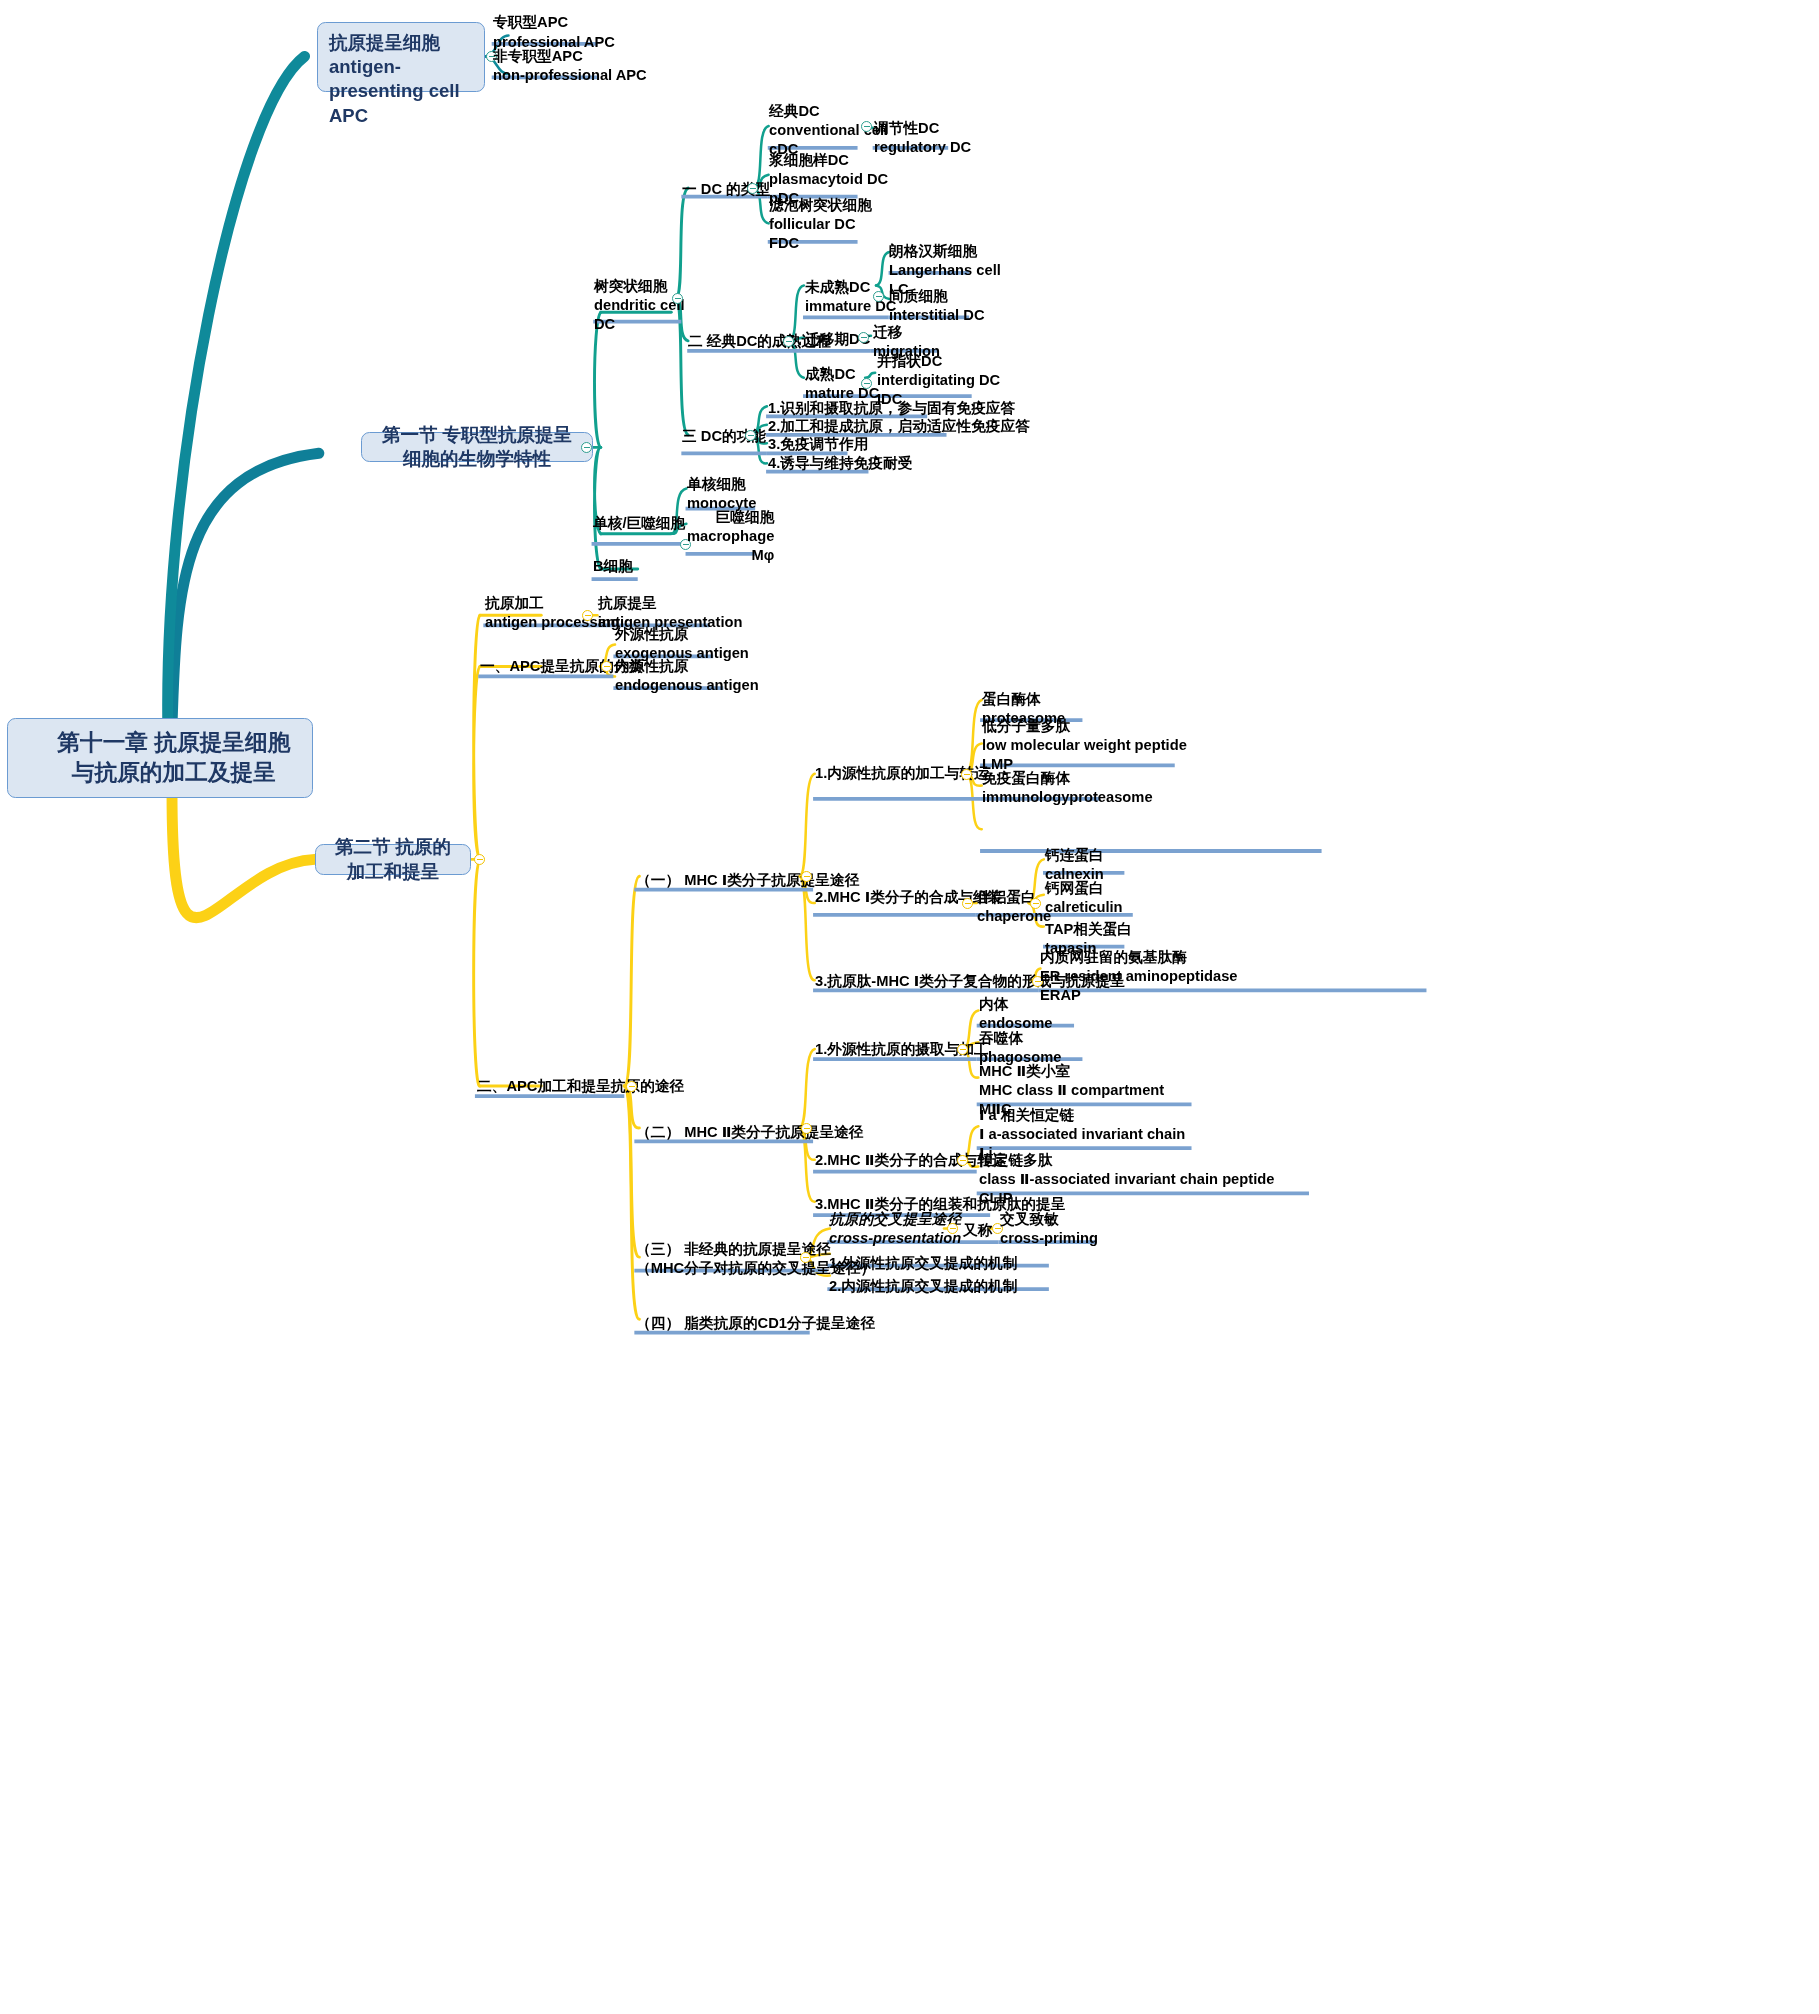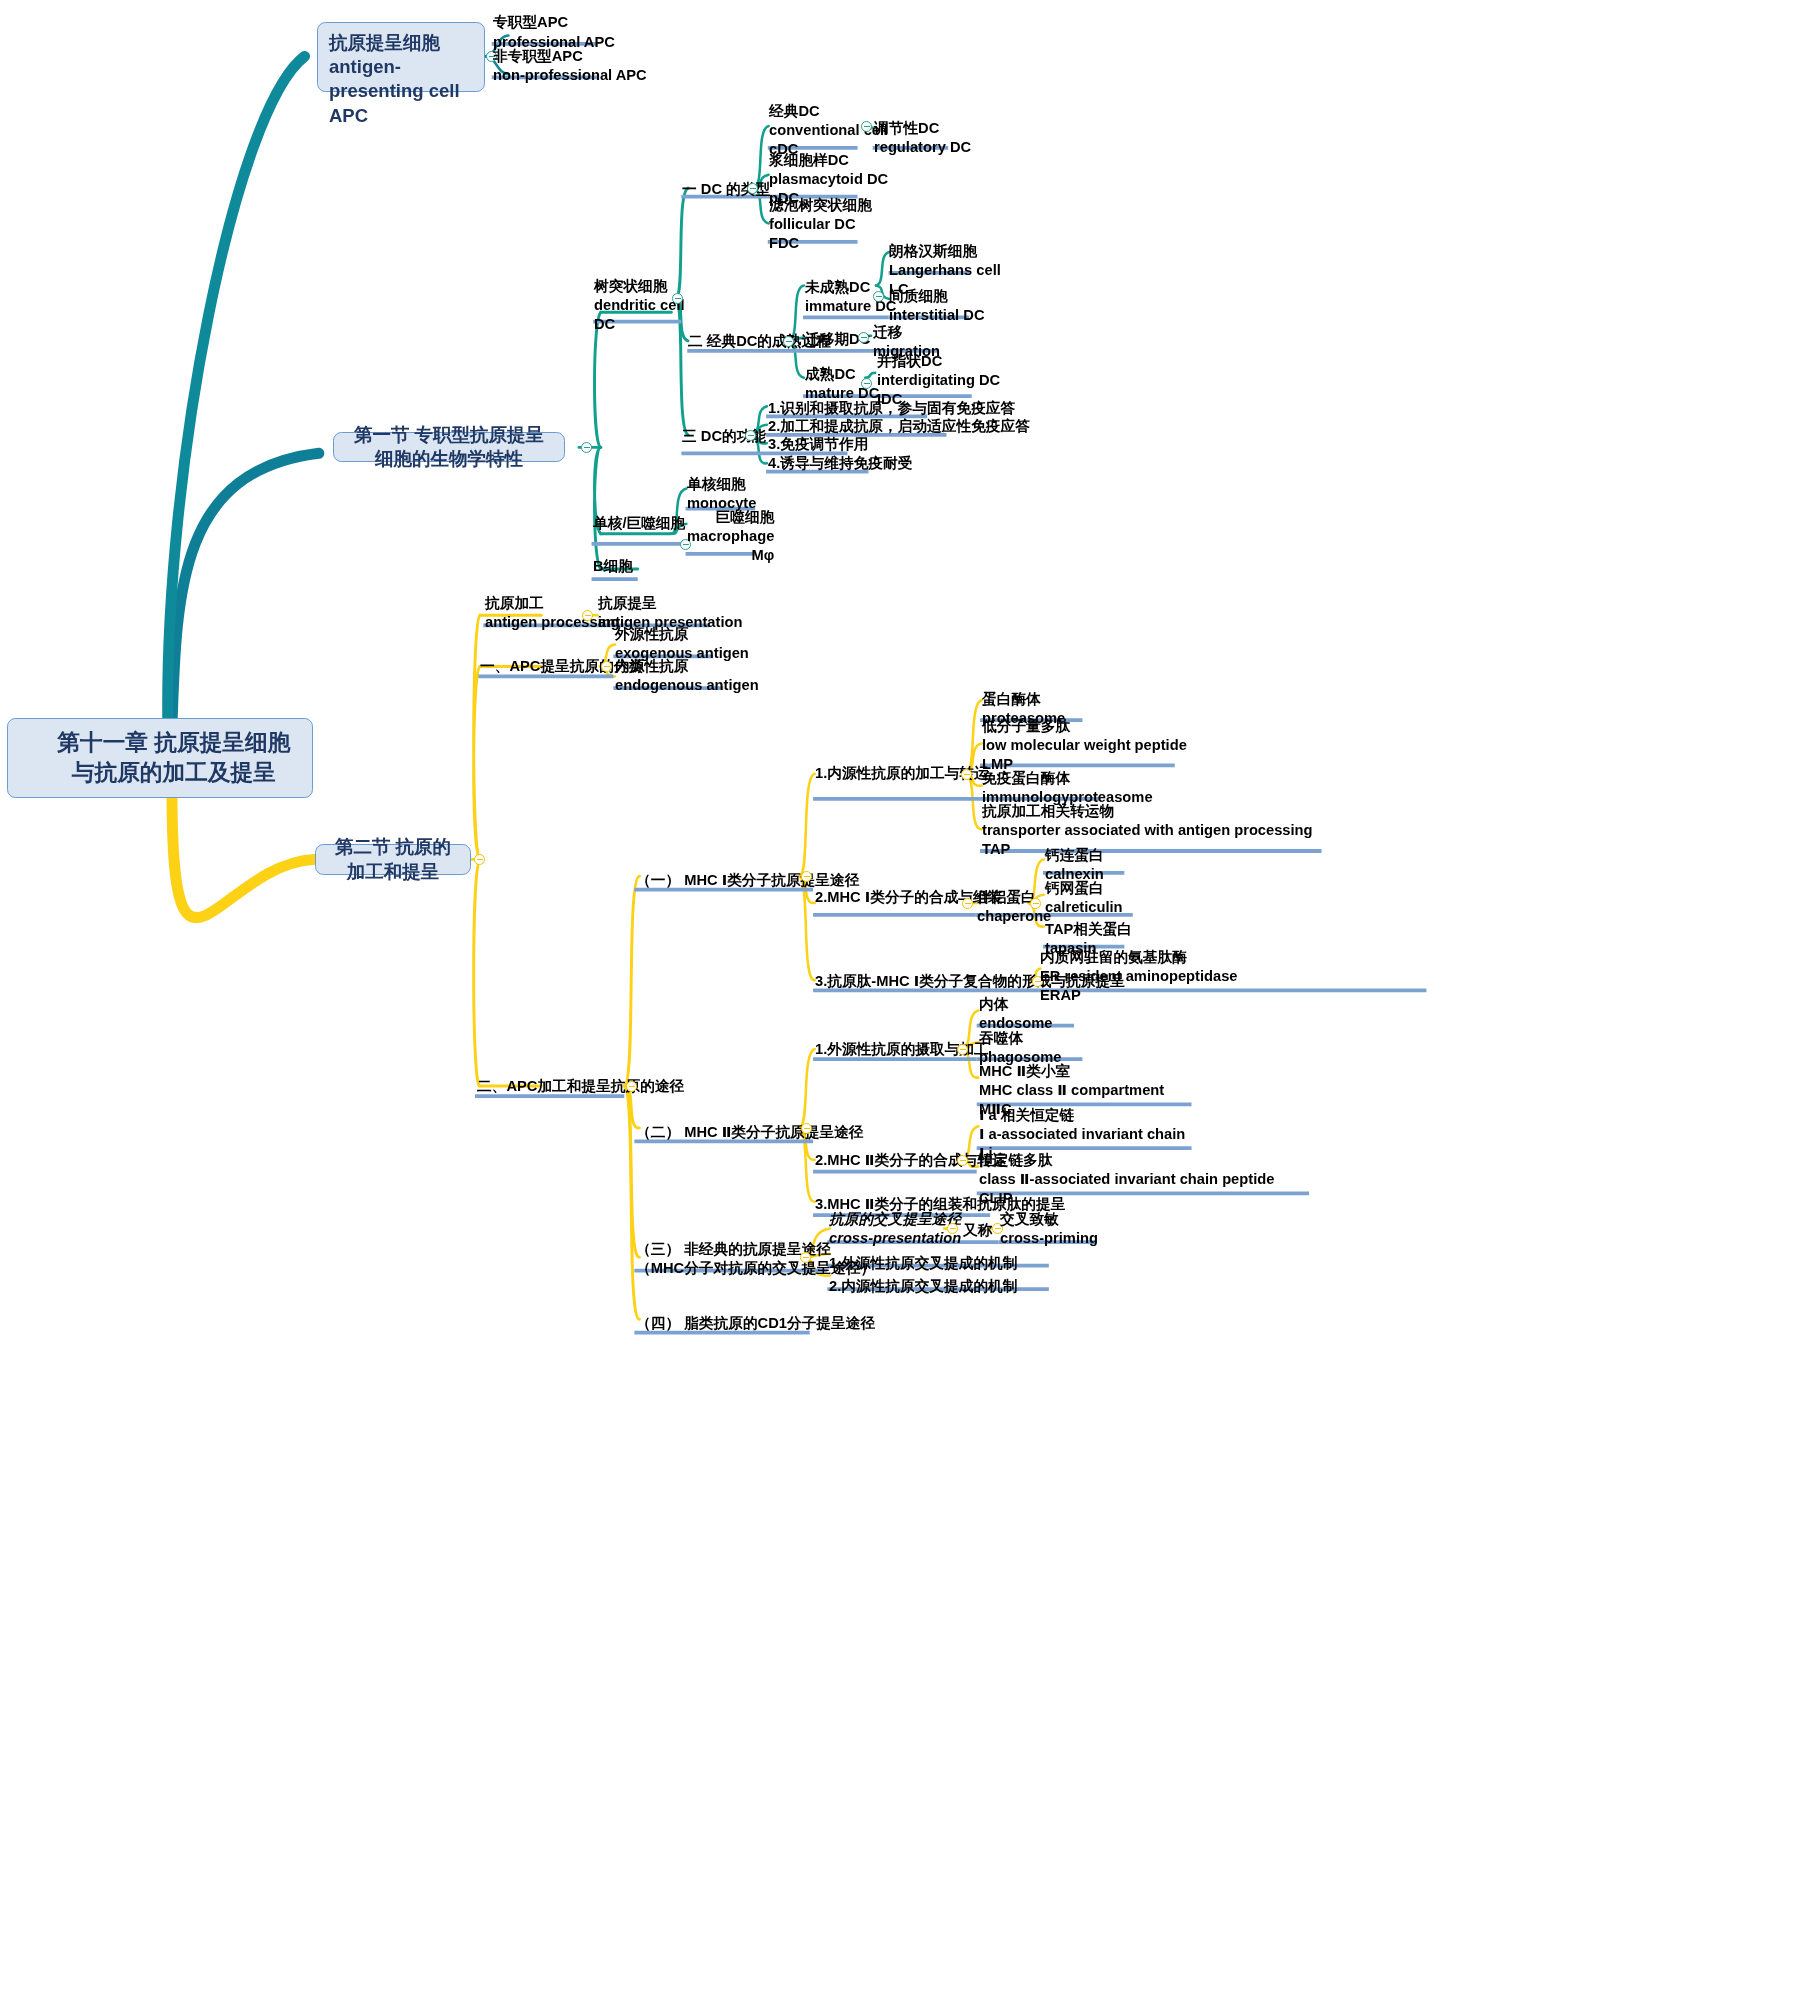--- a/index.html
+++ b/index.html
@@ -268,21 +268,21 @@
     <span style="white-space:pre-line;">抗原提呈细胞
 antigen-presenting cell
 APC</span>
   </div>
   <div class="tog" style="left:486px;top:51px;"></div>
   <div class="tnode s17" style="left:493px;top:13.4px;">专职型APC
 professional APC</div>
   <div class="tnode s17" style="left:493px;top:47px;">非专职型APC
 non-professional APC</div>
 
-  <div class="boxnode sect" style="left:333px;top:432px;width:232px;height:30px;">第一节 专职型抗原提呈细胞的生物学特性</div>
+  <div class="boxnode sect" style="left:361px;top:432px;width:232px;height:30px;">第一节 专职型抗原提呈细胞的生物学特性</div>
   <div class="tog" style="left:581px;top:442px;"></div>
 
   <div class="tnode s17" style="left:594px;top:277px;">树突状细胞
 dendritic cell
 DC</div>
   <div class="tog" style="left:672px;top:293px;"></div>
 
   <div class="tnode s17" style="left:682px;top:180px;">一 DC 的类型</div>
   <div class="tog" style="left:747px;top:183px;"></div>
   <div class="tnode s17" style="left:769px;top:102px;">经典DC
@@ -359,23 +359,20 @@
   <div class="tog y" style="left:801px;top:871px;"></div>
   <div class="tnode s17" style="left:815px;top:764px;">1.内源性抗原的加工与转运</div>
   <div class="tog y" style="left:961px;top:769px;"></div>
   <div class="tnode s17" style="left:982px;top:690px;">蛋白酶体
 proteasome</div>
   <div class="tnode s17" style="left:982px;top:717px;">低分子量多肽
 low molecular weight peptide
 LMP</div>
   <div class="tnode s17" style="left:982px;top:769px;">免疫蛋白酶体
 immunologyproteasome</div>
-  <div class="tnode s17" style="left:982px;top:802px;">抗原加工相关转运物
-transporter associated with antigen processing
-TAP</div>
 
   <div class="tnode s17" style="left:815px;top:888px;">2.MHC Ⅰ类分子的合成与组装</div>
   <div class="tog y" style="left:962px;top:898px;"></div>
   <div class="tnode s17" style="left:977px;top:888px;">伴侣蛋白
 chaperone</div>
   <div class="tog y" style="left:1030px;top:898px;"></div>
   <div class="tnode s17" style="left:1045px;top:846px;">钙连蛋白
 calnexin</div>
   <div class="tnode s17" style="left:1045px;top:879px;">钙网蛋白
 calreticulin</div>

